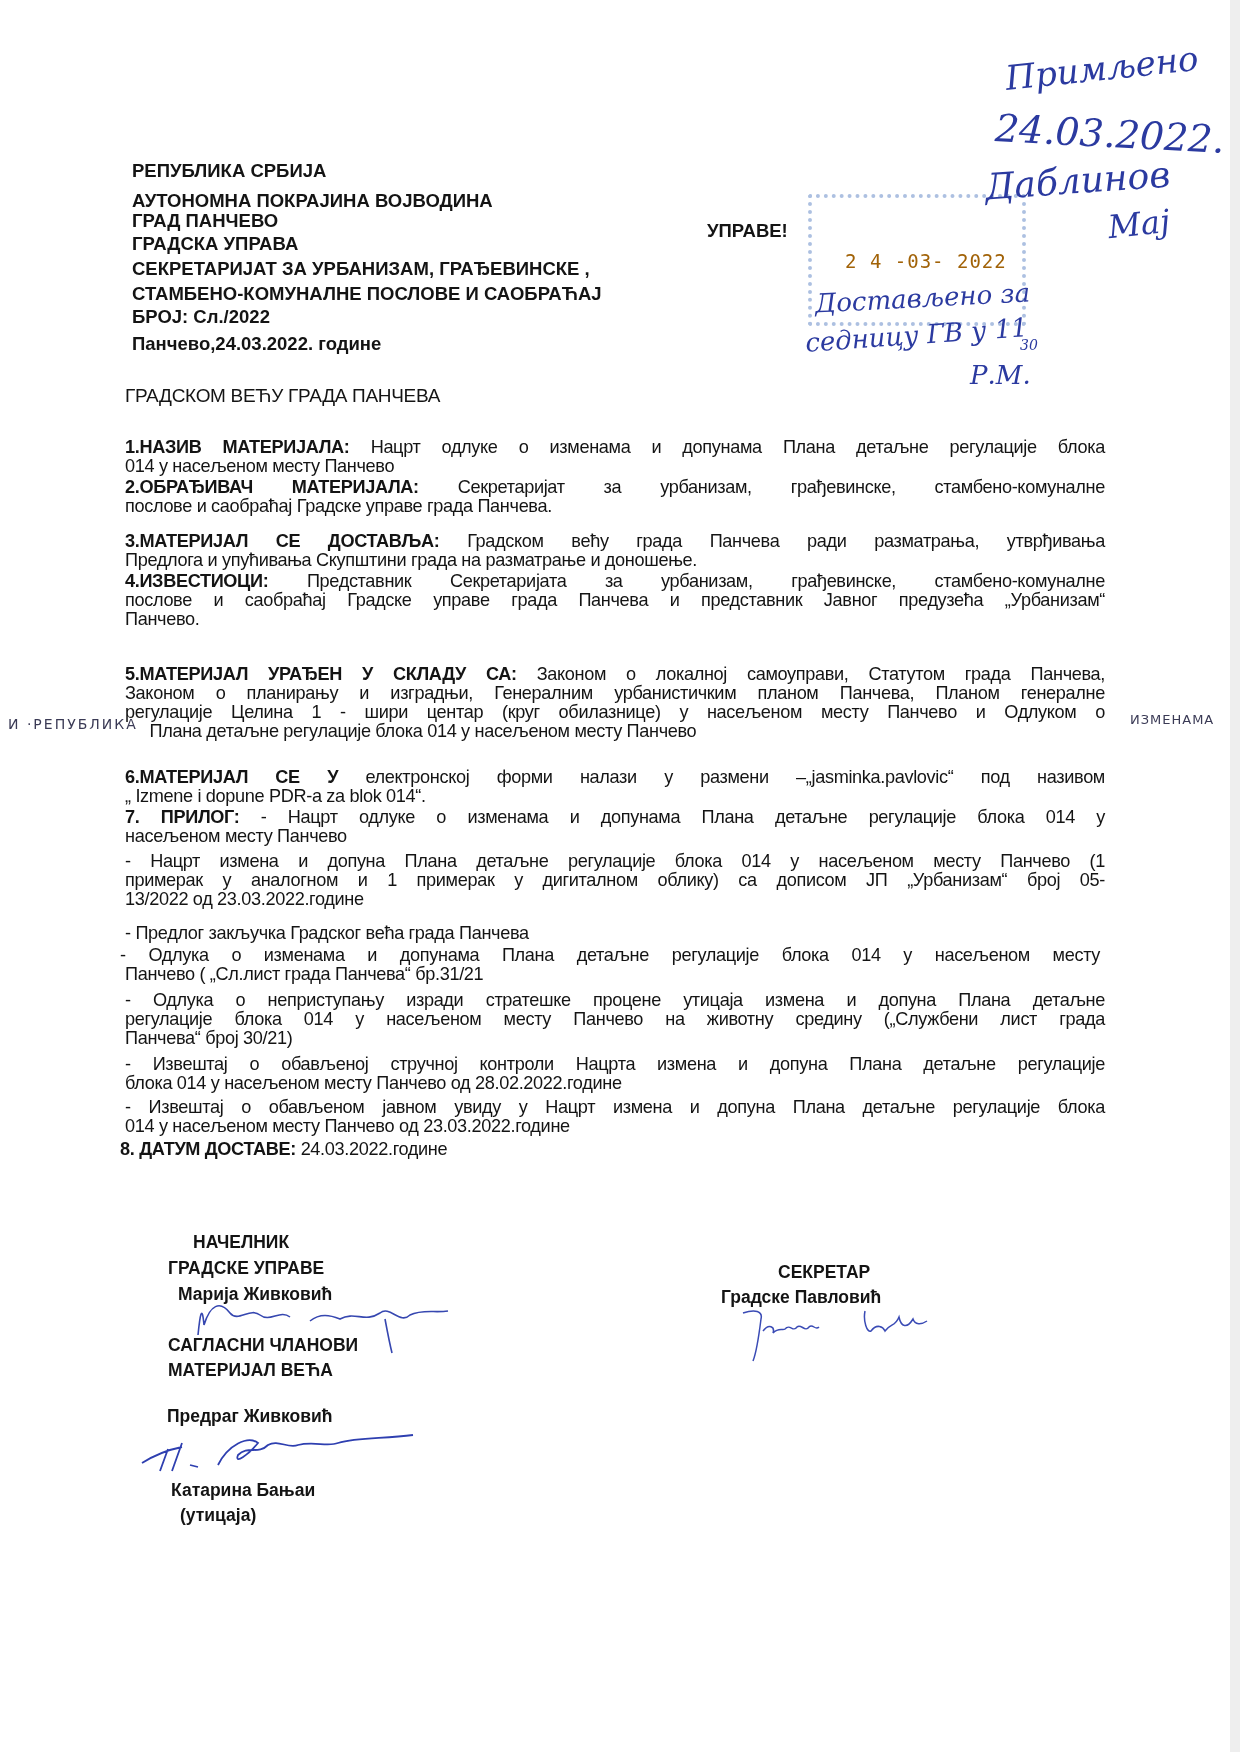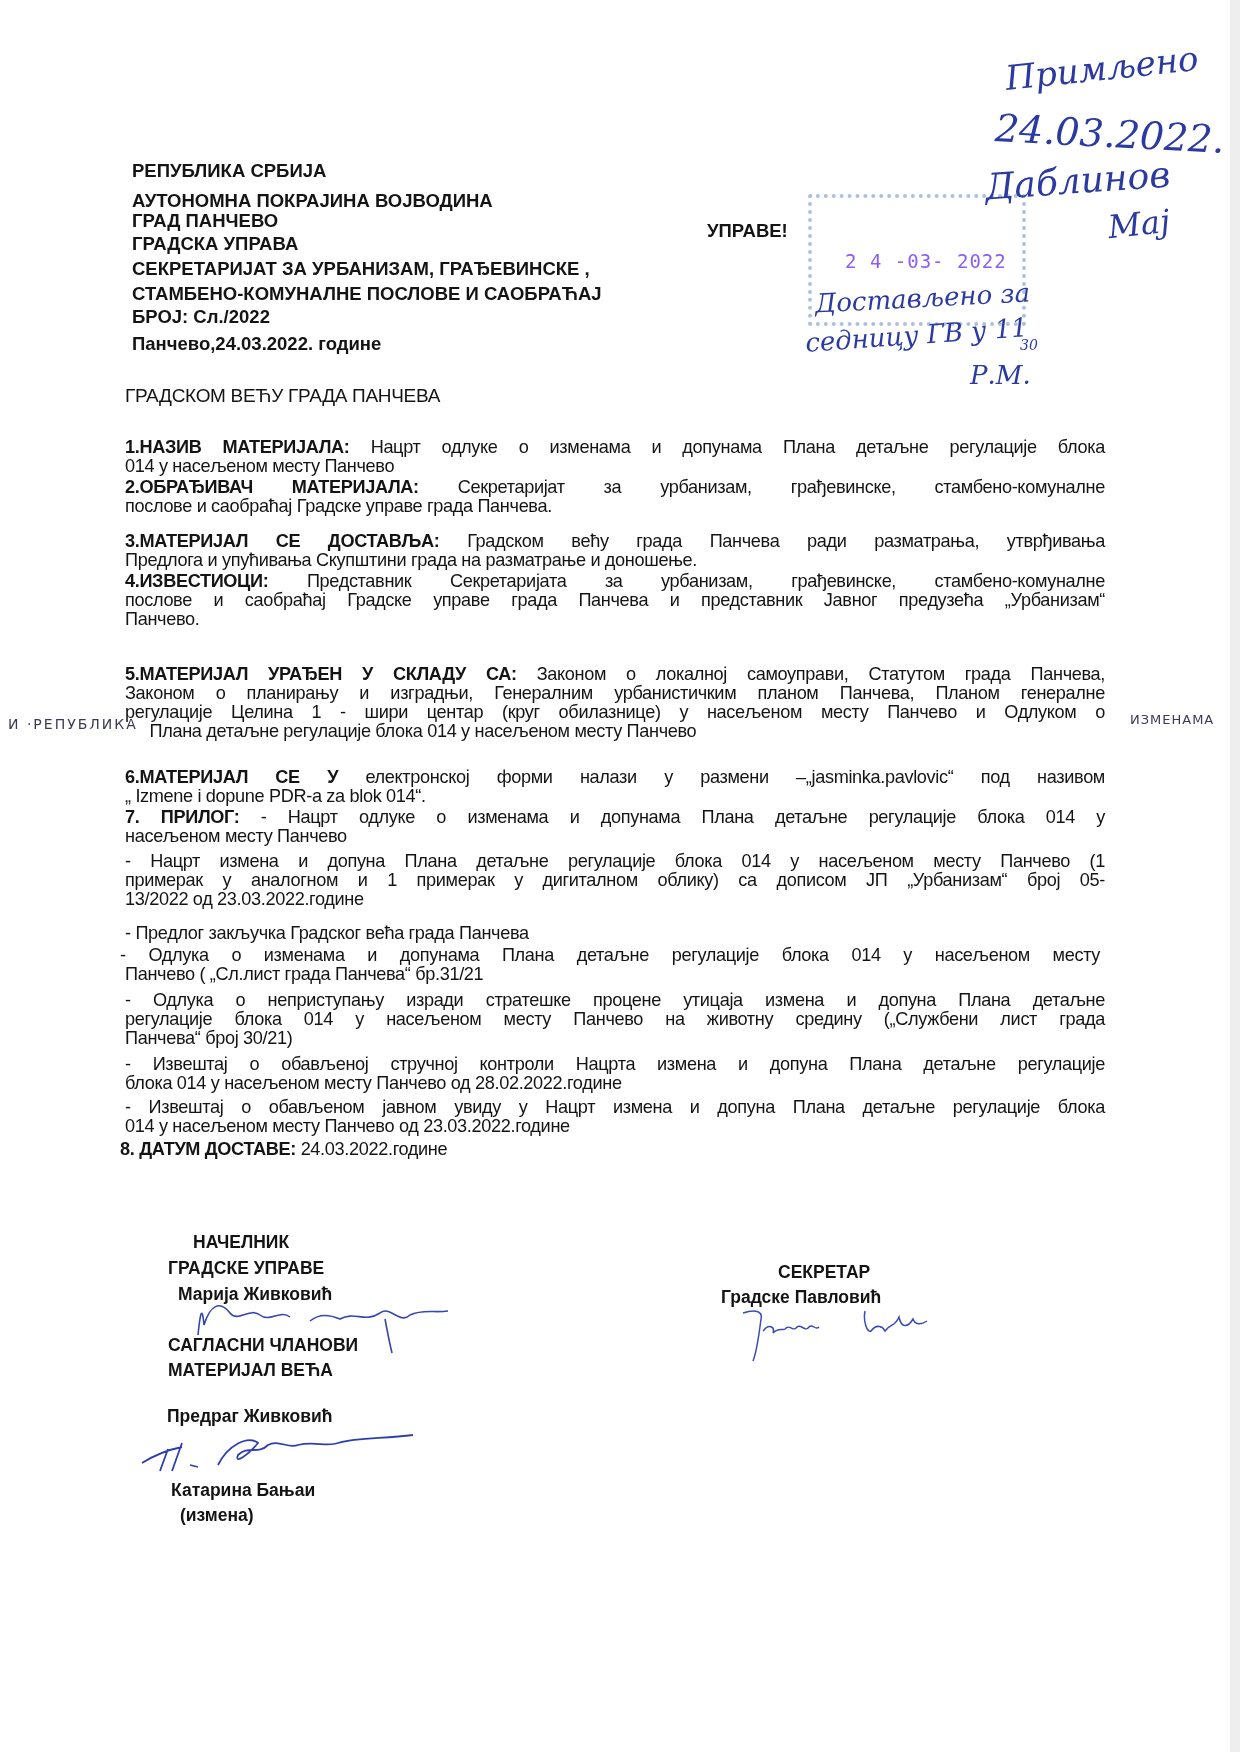--- a/index.html
+++ b/index.html
@@ -22,21 +22,21 @@
   .just { width: 1000px; text-align: justify; text-align-last: justify; white-space: normal; }
   .b { font-weight: bold; }
   .sig { position: absolute; font-weight: bold; font-size: 17.5px; line-height: 21px; white-space: nowrap; }
   .hand { position: absolute; color: #2b3aa0; font-family: "DejaVu Serif", serif; font-style: italic; white-space: nowrap; }
   .hand-print { position: absolute; color: #3a3a55; font-family: "DejaVu Sans", sans-serif; font-size: 14px; letter-spacing: 2px; white-space: nowrap; }
   .stamp {
     position: absolute; left: 808px; top: 194px; width: 210px; height: 124px;
     border: 4px dotted #9fb6dc; border-radius: 3px; opacity: 0.85;
   }
   .stamp-date {
-    position: absolute; left: 845px; top: 250px; color: #8b5cf6;
+    position: absolute; left: 845px; top: 250px; color: #a16207;
     font-family: "DejaVu Sans Mono", monospace; font-size: 19px; letter-spacing: 1px;
   }
   svg.scrawl { position: absolute; overflow: visible; }
 </style>
 </head>
 <body>
 
 <div class="edge-strip"></div>
 
 <div>
@@ -118,21 +118,21 @@
   <svg class="scrawl" style="left:190px; top:1295px;" width="260" height="60" viewBox="0 0 260 60">
     <path d="M8 40 C 10 20, 12 8, 14 30 C 20 10, 30 5, 40 18 C 48 28, 60 12, 70 20 C 80 28, 90 14, 100 22 M120 26 C 130 18, 140 20, 150 24 C 165 16, 175 28, 190 18 C 200 10, 210 30, 220 20 C 232 14, 245 18, 258 16 M195 24 C 198 40, 200 50, 202 58" fill="none" stroke="#3647b0" stroke-width="1.6"></path>
   </svg>
   <div class="sig" style="left:168px; top:1335px;">САГЛАСНИ ЧЛАНОВИ</div>
   <div class="sig" style="left:168px; top:1360px;">МАТЕРИЈАЛ ВЕЋА</div>
   <div class="sig" style="left:167px; top:1406px;">Предраг Живковић</div>
   <svg class="scrawl" style="left:138px; top:1425px;" width="280" height="50" viewBox="0 0 280 50">
     <path d="M4 38 C 20 28, 34 24, 44 22 M30 24 L 22 46 M44 18 L 34 46 M52 40 L 60 42 M80 40 C 90 20, 110 10, 120 18 C 110 30, 96 40, 100 30 C 110 20, 120 30, 130 20 C 140 14, 150 24, 160 20 C 175 16, 190 22, 200 18 C 220 12, 245 14, 275 10" fill="none" stroke="#2e3fb0" stroke-width="1.8"></path>
   </svg>
   <div class="sig" style="left:171px; top:1480px;">Катарина Бањаи</div>
-  <div class="sig" style="left:180px; top:1505px;">(измена)</div>
+  <div class="sig" style="left:180px; top:1505px;">(утицаја)</div>
 </div>
 
 <div>
   <div class="sig" style="left:778px; top:1262px;">СЕКРЕТАР</div>
   <div class="sig" style="left:721px; top:1287px;">Градске Павловић</div>
   <svg class="scrawl" style="left:735px; top:1305px;" width="210" height="60" viewBox="0 0 210 60">
     <path d="M8 8 C 20 4, 28 6, 26 14 C 24 30, 22 46, 18 56 M28 26 C 34 18, 40 22, 38 28 C 44 22, 48 26, 50 24 C 55 18, 58 28, 62 22 C 66 18, 70 28, 74 22 C 78 18, 80 26, 84 22 M130 6 C 128 16, 132 28, 136 26 C 142 18, 148 22, 150 26 C 156 18, 160 22, 164 12 C 166 22, 172 24, 178 14 C 180 20, 186 20, 192 16" fill="none" stroke="#3a4bb5" stroke-width="1.5"></path>
   </svg>
 </div>
 

